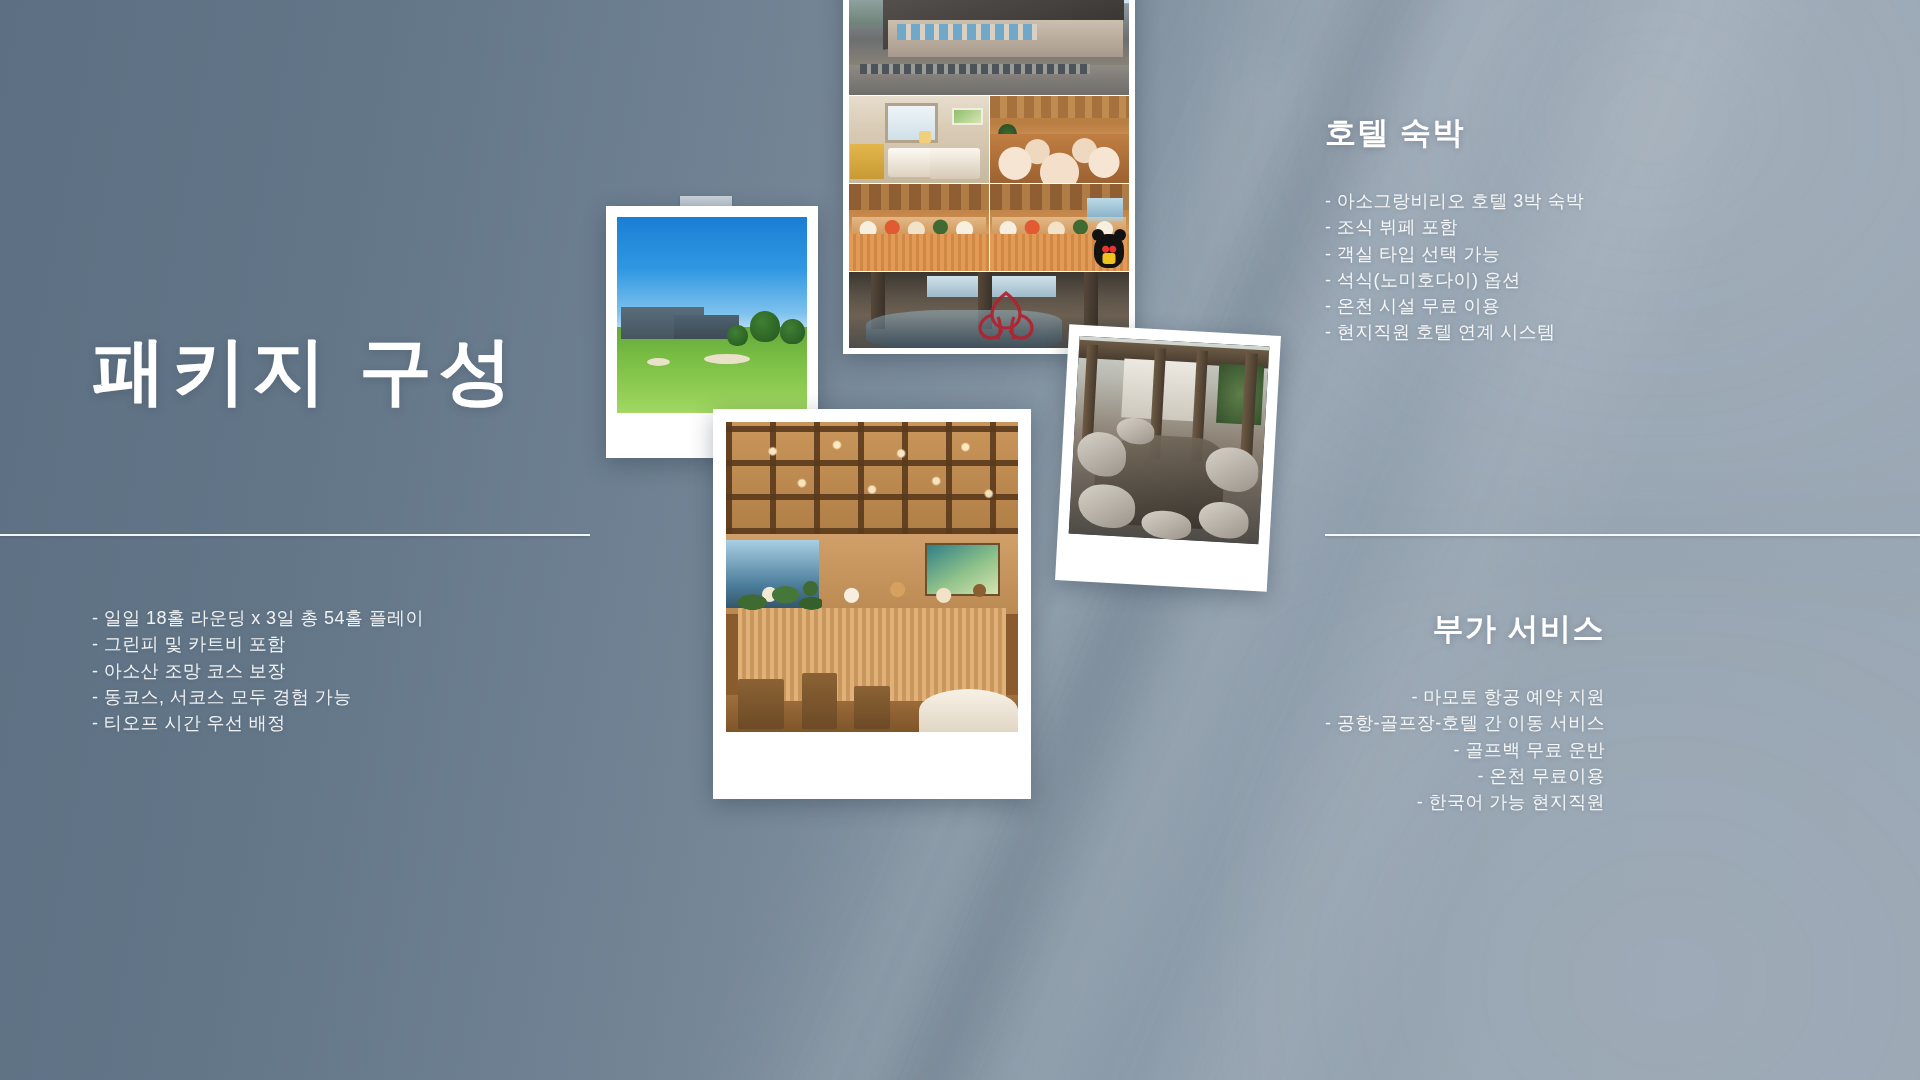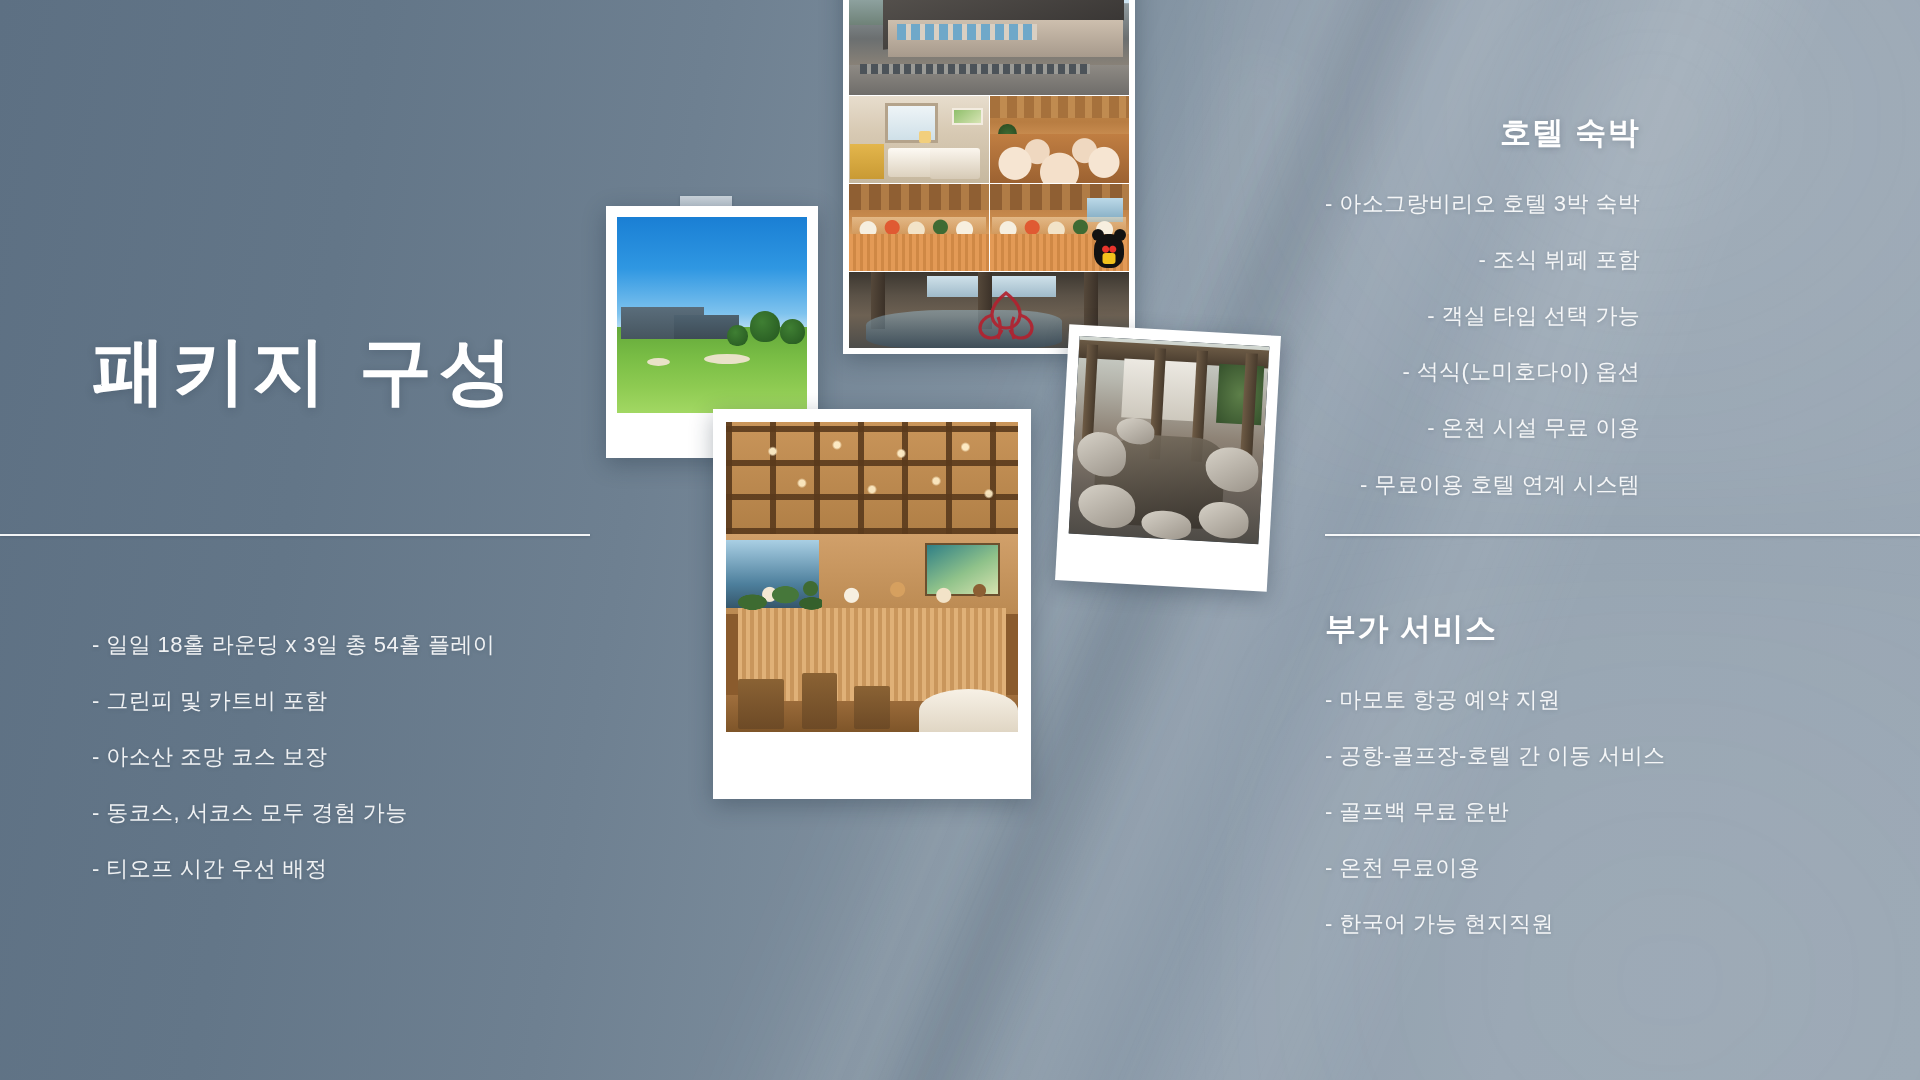--- a/index.html
+++ b/index.html
@@ -115,34 +115,33 @@
     color: #ffffff;
     letter-spacing: 1.5px;
     margin-bottom: 34px;
     white-space: nowrap;
     text-shadow: 0 1px 6px rgba(30,45,60,0.25);
   }
 
   .bullet-list { list-style: none; }
 
   .bullet-item {
-    font-size: 22px;
+    font-size: 18px;
     font-weight: 300;
     color: rgba(255,255,255,0.90);
     letter-spacing: 0.4px;
     line-height: 1.46;
     white-space: nowrap;
     text-shadow: 0 1px 4px rgba(35,50,65,0.20);
-    margin-top: 24px;
   }
 
   
   .block-golf   { left: 92px;  top: 605px;  }
-  .block-hotel  { left: 1325px; top: 112px; text-align: right; }
-  .block-extra  { left: 1325px; top: 608px; }
+  .block-hotel  { left: 1325px; top: 112px; }
+  .block-extra  { left: 1325px; top: 608px; text-align: right; }
 
   
   .collage { position: absolute; inset: 0; pointer-events: none; }
 
   .photo {
     position: absolute;
     background: #ffffff;
     box-shadow: 0 6px 22px rgba(25,40,55,0.32);
     overflow: hidden;
   }
@@ -635,21 +634,21 @@
   </div>
 
   <div class="block block-hotel">
     <div class="block-heading">호텔 숙박</div>
     <ul class="bullet-list">
       <li class="bullet-item">- 아소그랑비리오 호텔 3박 숙박</li>
       <li class="bullet-item">- 조식 뷔페 포함</li>
       <li class="bullet-item">- 객실 타입 선택 가능</li>
       <li class="bullet-item">- 석식(노미호다이) 옵션</li>
       <li class="bullet-item">- 온천 시설 무료 이용</li>
-      <li class="bullet-item">- 무료이용 호텔 연계 시스템</li>
+      <li class="bullet-item">- 현지직원 호텔 연계 시스템</li>
     </ul>
   </div>
 
   <div class="block block-extra">
     <div class="block-heading">부가 서비스</div>
     <ul class="bullet-list">
       <li class="bullet-item">- 마모토 항공  예약 지원</li>
       <li class="bullet-item">- 공항-골프장-호텔 간 이동 서비스</li>
       <li class="bullet-item">- 골프백 무료 운반</li>
       <li class="bullet-item">- 온천 무료이용</li>

